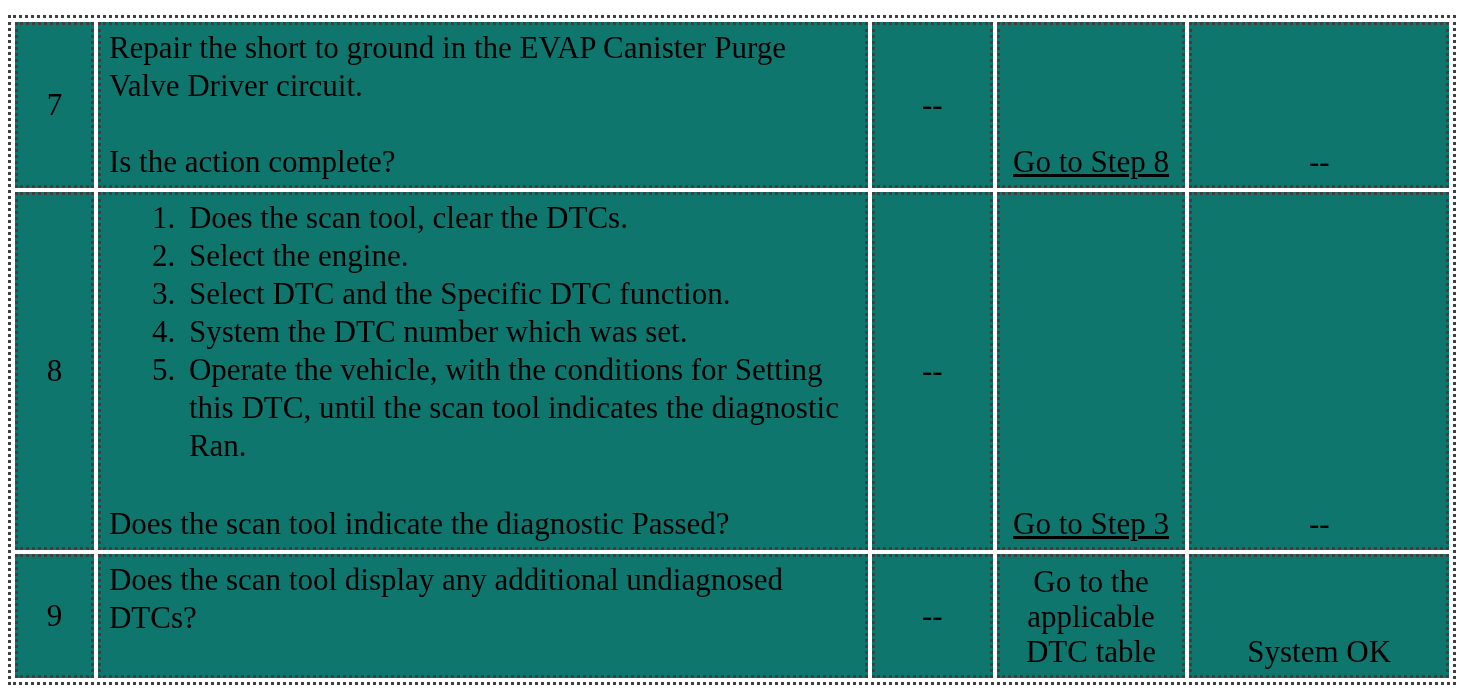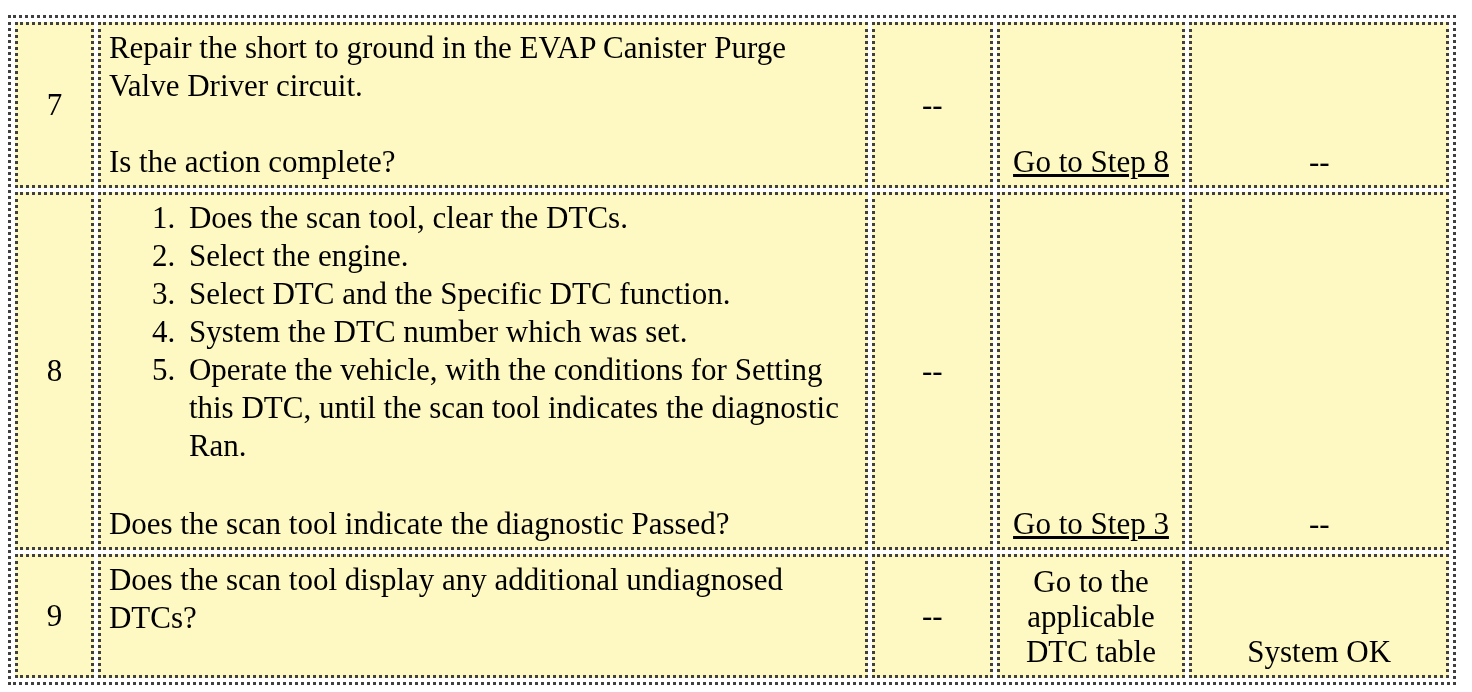--- a/index.html
+++ b/index.html
@@ -21,21 +21,21 @@
     border: 3px dotted #3f3f3f;
     table-layout: fixed;
     width: 1448px;
     background: #ffffff;
   }
   td {
     border: 3px dotted #3f3f3f;
     font-size: 31px;
     line-height: 38px;
     padding: 2px 4px;
-    background: #fef9c3;
+    background: #0f766e;
     overflow: hidden;
   }
   col.c-step   { width: 76px;  }
   col.c-action { width: 742px; }
   col.c-value  { width: 116px; }
   col.c-yes    { width: 182px; }
   col.c-no     { width: 250px; }
 
   tr.r7 td { height: 152px; }
   tr.r8 td { height: 344px; }

